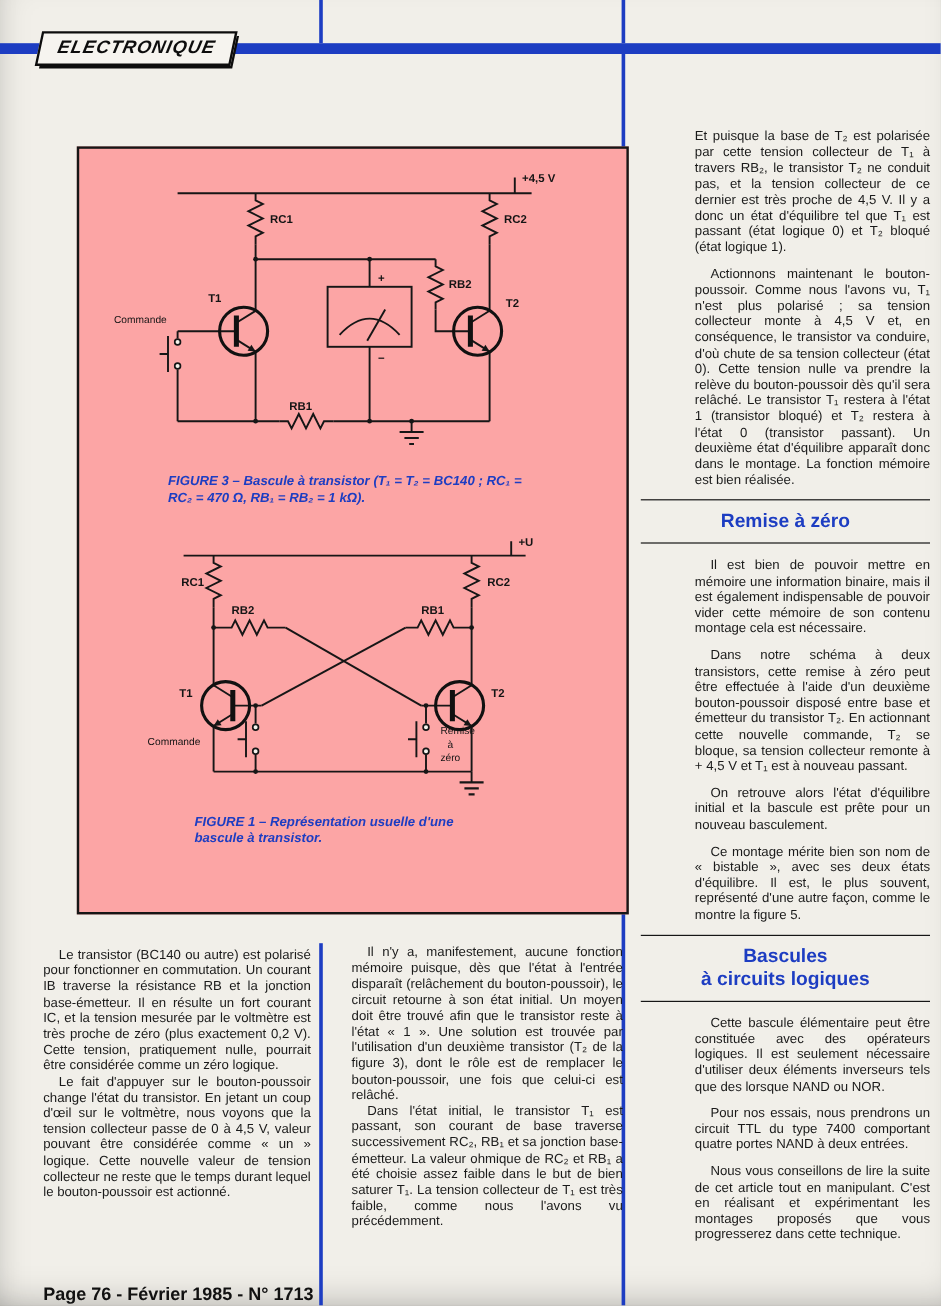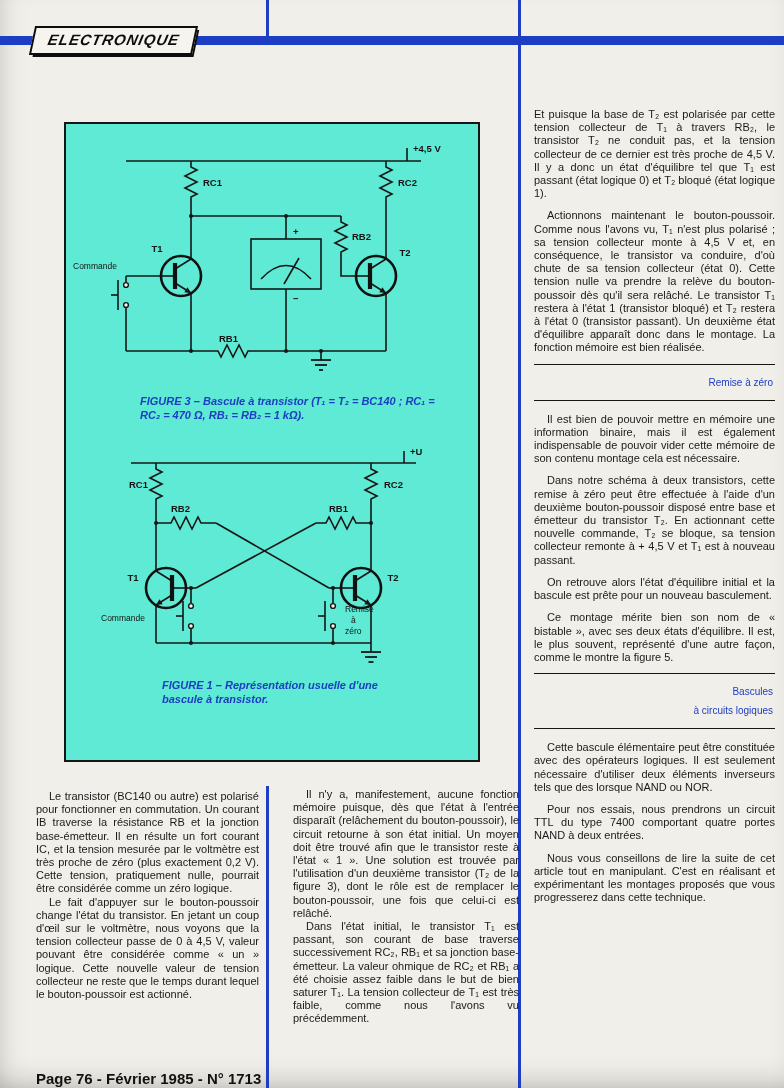--- a/index.html
+++ b/index.html
@@ -15,22 +15,22 @@
   .vline-b { left:518px; top:0; height:36px; }
   .vline-right { left:518px; top:45px; height:1043px; }
   .vline-mid { left:266px; top:786px; height:302px; }
 
   
   .brandbox { position:absolute; left:32px; top:26px; background:#f6f4ef; border:2px solid #0d0d0d;
               padding:3px 14px 4px; transform:skewX(-12deg); box-shadow:3px 3px 0 -1px #0d0d0d; }
   .brandtext { display:inline-block; font-style:italic; font-weight:bold; font-size:15px; letter-spacing:1px; color:#0d0d0d; }
 
   
-  .figurebox { position:absolute; left:64px; top:122px; width:416px; height:640px; border:2px solid #161616;
-               background:#5eead4; padding-top:8px; }
+  .figurebox { position:absolute; left:64px; top:122px; width:460px; height:640px; border:2px solid #161616;
+               background:#fca5a5; padding-top:8px; }
   .schematic { display:block; margin:4px auto 0; }
   .schematic .wire path, .schematic .wire rect { fill:none; stroke:#161616; stroke-width:1.6; }
   .schematic .ground path { fill:none; stroke:#161616; stroke-width:1.8; }
   .schematic .tbody circle { fill:none; stroke:#111; stroke-width:2.6; }
   .schematic .bar path { fill:none; stroke:#111; stroke-width:4.2; }
   .schematic .dots circle { fill:#161616; }
   .schematic .contacts circle { fill:#f4f2ec; stroke:#161616; stroke-width:1.4; }
   .schematic .arrows polygon { fill:#161616; stroke:none; }
   .schematic text { font-family:"Liberation Sans",sans-serif; font-size:9.5px; font-weight:bold; fill:#141414; }
   .schematic text.sm { font-size:8.5px; font-weight:normal; }
@@ -38,23 +38,23 @@
   .cap3 { margin:10px 20px 0 74px; width:310px; }
   .cap4 { margin:10px 20px 0 96px; width:250px; }
 
   
   .col { position:absolute; }
   .col-right { left:534px; top:108px; width:241px; }
   .col-left { left:36px; top:790px; width:223px; }
   .col-mid { left:281px; top:788px; width:226px;margin-left:12px; }
   .para { font-size:11px; line-height:13.2px; text-align:justify; }
   .indent { text-indent:13px; }
-  .sp { margin-bottom:9px; }
-  .sechead { border-top:1.5px solid #161616; border-bottom:1.5px solid #161616; text-align:right;
-             padding:8px 2px; margin:4px 0 12px; color:var(--blue); font-weight:normal; font-size:10px; line-height:19px; }
+  .sp { margin-bottom:9px;margin-left:45px; }
+  .sechead { border-top:1.5px solid #161616; border-bottom:1.5px solid #161616; text-align:center;
+             padding:8px 2px; margin:4px 0 12px; color:var(--blue); font-weight:bold; font-size:16px; line-height:19px; }
   .sechead span { display:block; }
 
   .footer { position:absolute; left:36px; top:1070px; font-weight:bold; font-size:15px; color:#111; }
 </style>
 </head>
 <body>
 
 <div class="page">
 
   <div class="vline vline-a"></div>

